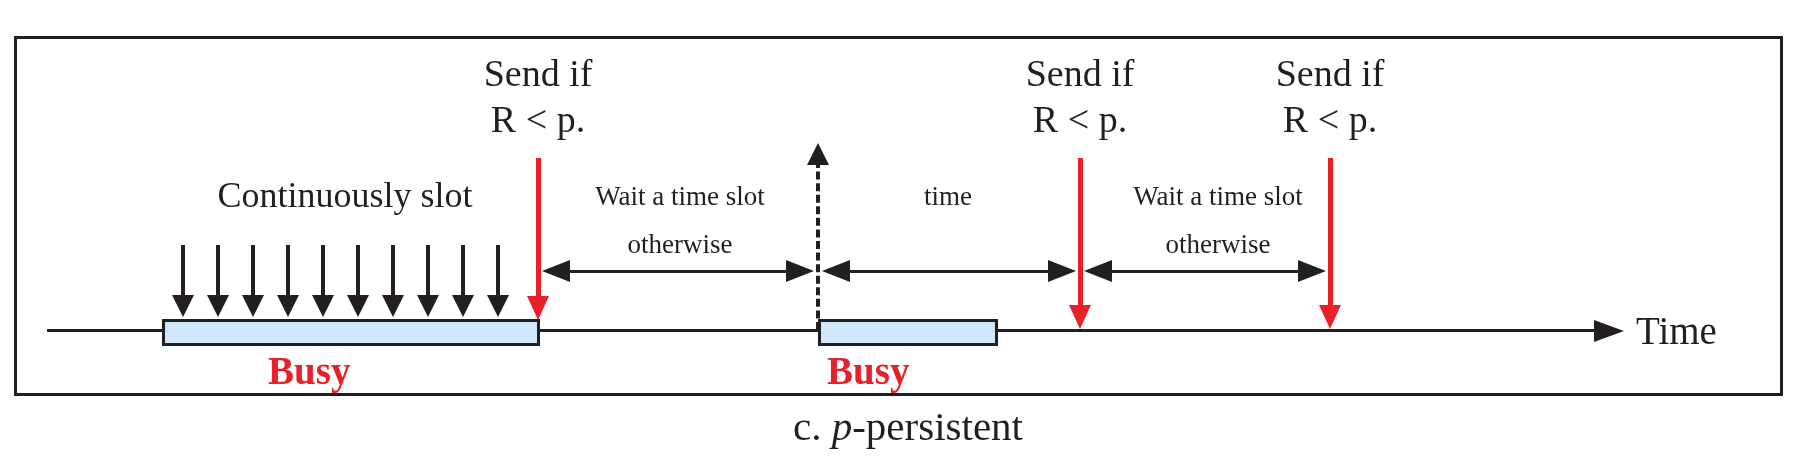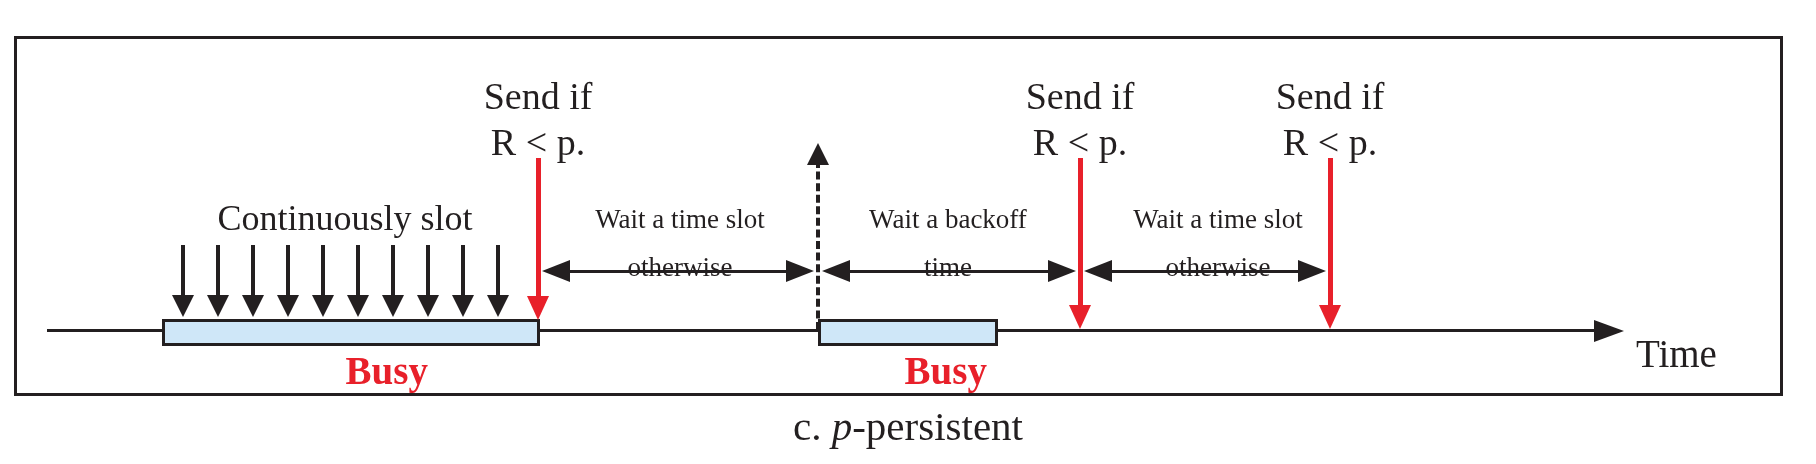--- a/index.html
+++ b/index.html
@@ -34,23 +34,23 @@
     border-left:30px solid var(--ink);}
   .dhead-left{position:absolute; width:0; height:0;
     border-top:11px solid transparent; border-bottom:11px solid transparent;
     border-right:28px solid var(--ink);}
   .dhead-right{position:absolute; width:0; height:0;
     border-top:11px solid transparent; border-bottom:11px solid transparent;
     border-left:28px solid var(--ink);}
   .dash-stem{position:absolute; width:0; border-left:4px dashed var(--ink);}
   .busy-rect{position:absolute; top:319px; height:27px; box-sizing:border-box;
     background:var(--busy-fill); border:3px solid var(--ink);}
-  .busy-label{position:absolute; top:348px; width:160px; text-align:right;
+  .busy-label{position:absolute; top:348px; width:160px; text-align:left;
     font-size:39px; font-weight:bold; color:var(--accent-red);}
-  .txt{position:absolute; text-align:center;margin-top:23px;}
+  .txt{position:absolute; text-align:center;}
   .sense-label{left:185px; top:174px; width:320px; font-size:36px;}
   .send-label{top:50px; width:240px; font-size:38px; line-height:46px;}
   .wait-label{top:172px; width:320px; font-size:27px; line-height:48px;}
   .time-label{left:1636px; top:308px; width:120px; font-size:39px; text-align:left;}
   .caption{position:absolute; left:0; top:402px; width:1816px; text-align:center;
     font-size:41px;}
   .caption .em{font-style:italic;}
 </style>
 </head>
 <body>
@@ -123,21 +123,20 @@
 
   <div class="hline" style="left:1094px; top:270px; width:222px;"></div>
   <div class="dhead-left" style="left:1084px; top:260px;"></div>
   <div class="dhead-right" style="left:1298px; top:260px;"></div>
 
   <div class="txt wait-label" style="left:520px;">
     <div>Wait a time slot</div>
     <div>otherwise</div>
   </div>
   <div class="txt wait-label" style="left:788px;">
-    <div>Wait a backoff</div>
     <div>time</div>
   </div>
   <div class="txt wait-label" style="left:1058px;">
     <div>Wait a time slot</div>
     <div>otherwise</div>
   </div>
 
   <div class="caption">
     <span>c. </span><span class="em">p</span><span>-persistent</span>
   </div>

